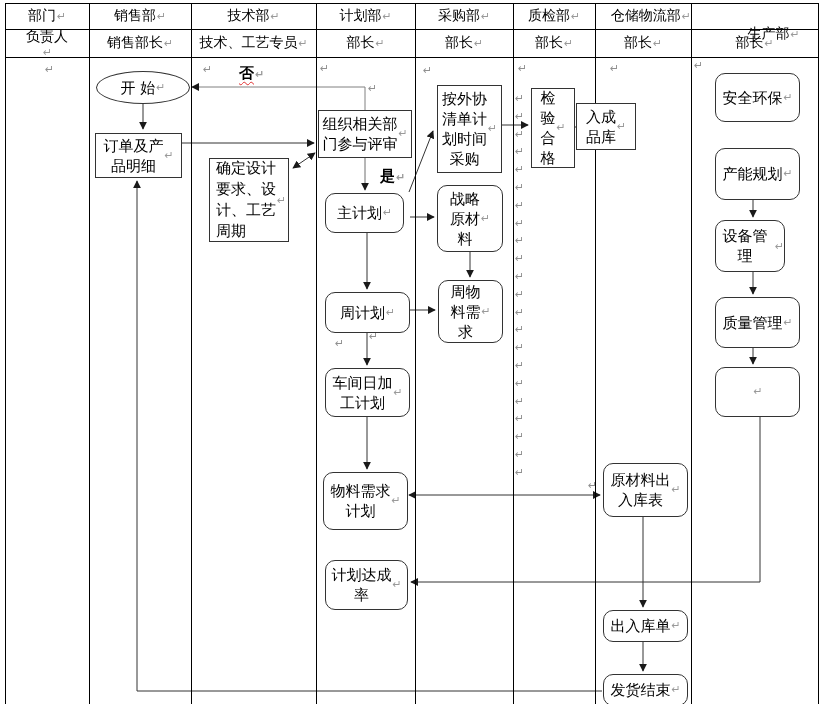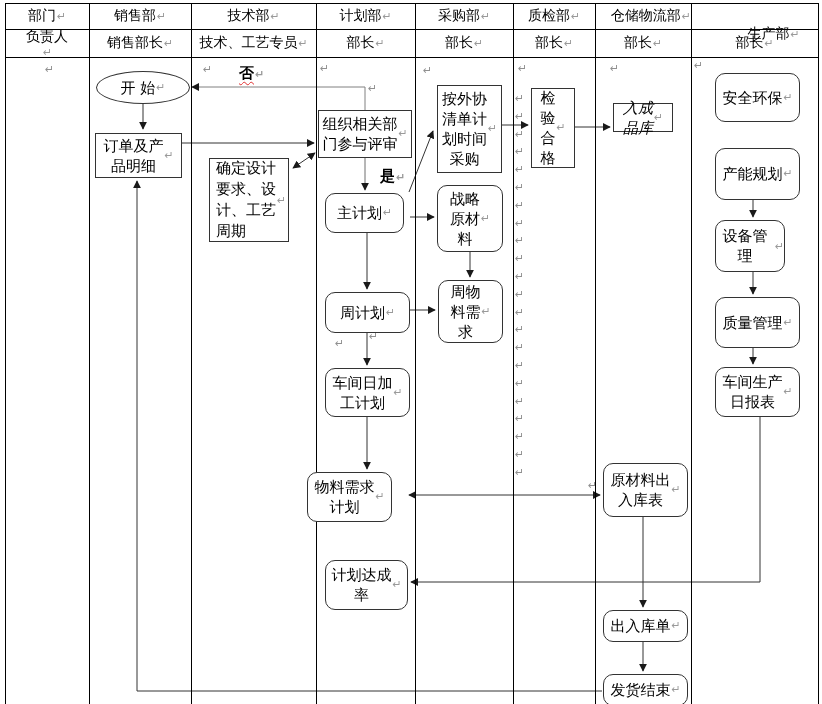--- a/index.html
+++ b/index.html
@@ -168,50 +168,49 @@
       <div class="node rect align-left" style="left: 209px; top: 158px; width: 80px; height: 84px;"><span class="txt">确定设计
 要求、设
 计、工艺
 周期</span><span class="mark-inline">↵</span></div>
       <div class="node rect" style="left: 318px; top: 110px; width: 94px; height: 48px;"><span class="txt">组织相关部
 门参与评审</span><span class="mark-inline">↵</span></div>
       <div class="node round" style="left: 325px; top: 193px; width: 79px; height: 40px;"><span class="txt">主计划</span><span class="mark-inline">↵</span></div>
       <div class="node round" style="left: 325px; top: 292px; width: 85px; height: 41px;"><span class="txt">周计划</span><span class="mark-inline">↵</span></div>
       <div class="node round" style="left: 325px; top: 368px; width: 85px; height: 49px;"><span class="txt">车间日加
 工计划</span><span class="mark-inline">↵</span></div>
-      <div class="node round" style="left: 307px; top: 472px; width: 85px; height: 50px;"><span class="txt">物料需求
+      <div class="node round" style="left: 323px; top: 472px; width: 85px; height: 58px;"><span class="txt">物料需求
 计划</span><span class="mark-inline">↵</span></div>
       <div class="node round" style="left: 325px; top: 560px; width: 83px; height: 50px;"><span class="txt">计划达成
 率</span><span class="mark-inline">↵</span></div>
       <div class="node rect" style="left: 437px; top: 85px; width: 65px; height: 88px;"><span class="txt">按外协
 清单计
 划时间
 采购</span><span class="mark-inline">↵</span></div>
       <div class="node round" style="left: 437px; top: 185px; width: 66px; height: 67px;"><span class="txt">战略
 原材
 料</span><span class="mark-inline">↵</span></div>
       <div class="node round" style="left: 438px; top: 280px; width: 65px; height: 63px;"><span class="txt">周物
 料需
 求</span><span class="mark-inline">↵</span></div>
       <div class="node rect" style="left: 531px; top: 88px; width: 44px; height: 80px;"><span class="txt">检
 验
 合
 格</span><span class="mark-inline">↵</span></div>
-      <div class="node rect" style="left: 613px; top: 103px; width: 60px; height: 29px; font-style: italic;"><span class="txt">入成
+      <div class="node rect" style="left: 576px; top: 103px; width: 60px; height: 47px;"><span class="txt">入成
 品库</span><span class="mark-inline">↵</span></div>
       <div class="node round" style="left: 603px; top: 463px; width: 85px; height: 54px;"><span class="txt">原材料出
 入库表</span><span class="mark-inline">↵</span></div>
       <div class="node round" style="left: 603px; top: 610px; width: 85px; height: 32px;"><span class="txt">出入库单</span><span class="mark-inline">↵</span></div>
       <div class="node round" style="left: 603px; top: 674px; width: 85px; height: 32px;"><span class="txt">发货结束</span><span class="mark-inline">↵</span></div>
       <div class="node round" style="left: 715px; top: 73px; width: 85px; height: 49px;"><span class="txt">安全环保</span><span class="mark-inline">↵</span></div>
       <div class="node round" style="left: 715px; top: 148px; width: 85px; height: 52px;"><span class="txt">产能规划</span><span class="mark-inline">↵</span></div>
       <div class="node round" style="left: 715px; top: 220px; width: 70px; height: 52px; font-family: Liberation Serif, serif;"><span class="txt">设备管理</span><span class="mark-inline">↵</span></div>
       <div class="node round" style="left: 715px; top: 297px; width: 85px; height: 51px;"><span class="txt">质量管理</span><span class="mark-inline">↵</span></div>
-      <div class="node round" style="left: 715px; top: 367px; width: 85px; height: 50px;"><span class="txt">车间生产
-日报表</span><span class="mark-inline">↵</span></div>
+      <div class="node round" style="left: 715px; top: 367px; width: 85px; height: 50px;"><span class="mark-inline">↵</span></div>
     </div>
 
   <div id="fmarks">
       <div class="mark" style="left: 45px; top: 64px;">↵</div>
       <div class="mark" style="left: 203px; top: 64px;">↵</div>
       <div class="mark" style="left: 320px; top: 63px;">↵</div>
       <div class="mark" style="left: 423px; top: 65px;">↵</div>
       <div class="mark" style="left: 518px; top: 63px;">↵</div>
       <div class="mark" style="left: 610px; top: 63px;">↵</div>
       <div class="mark" style="left: 694px; top: 60px;">↵</div>

